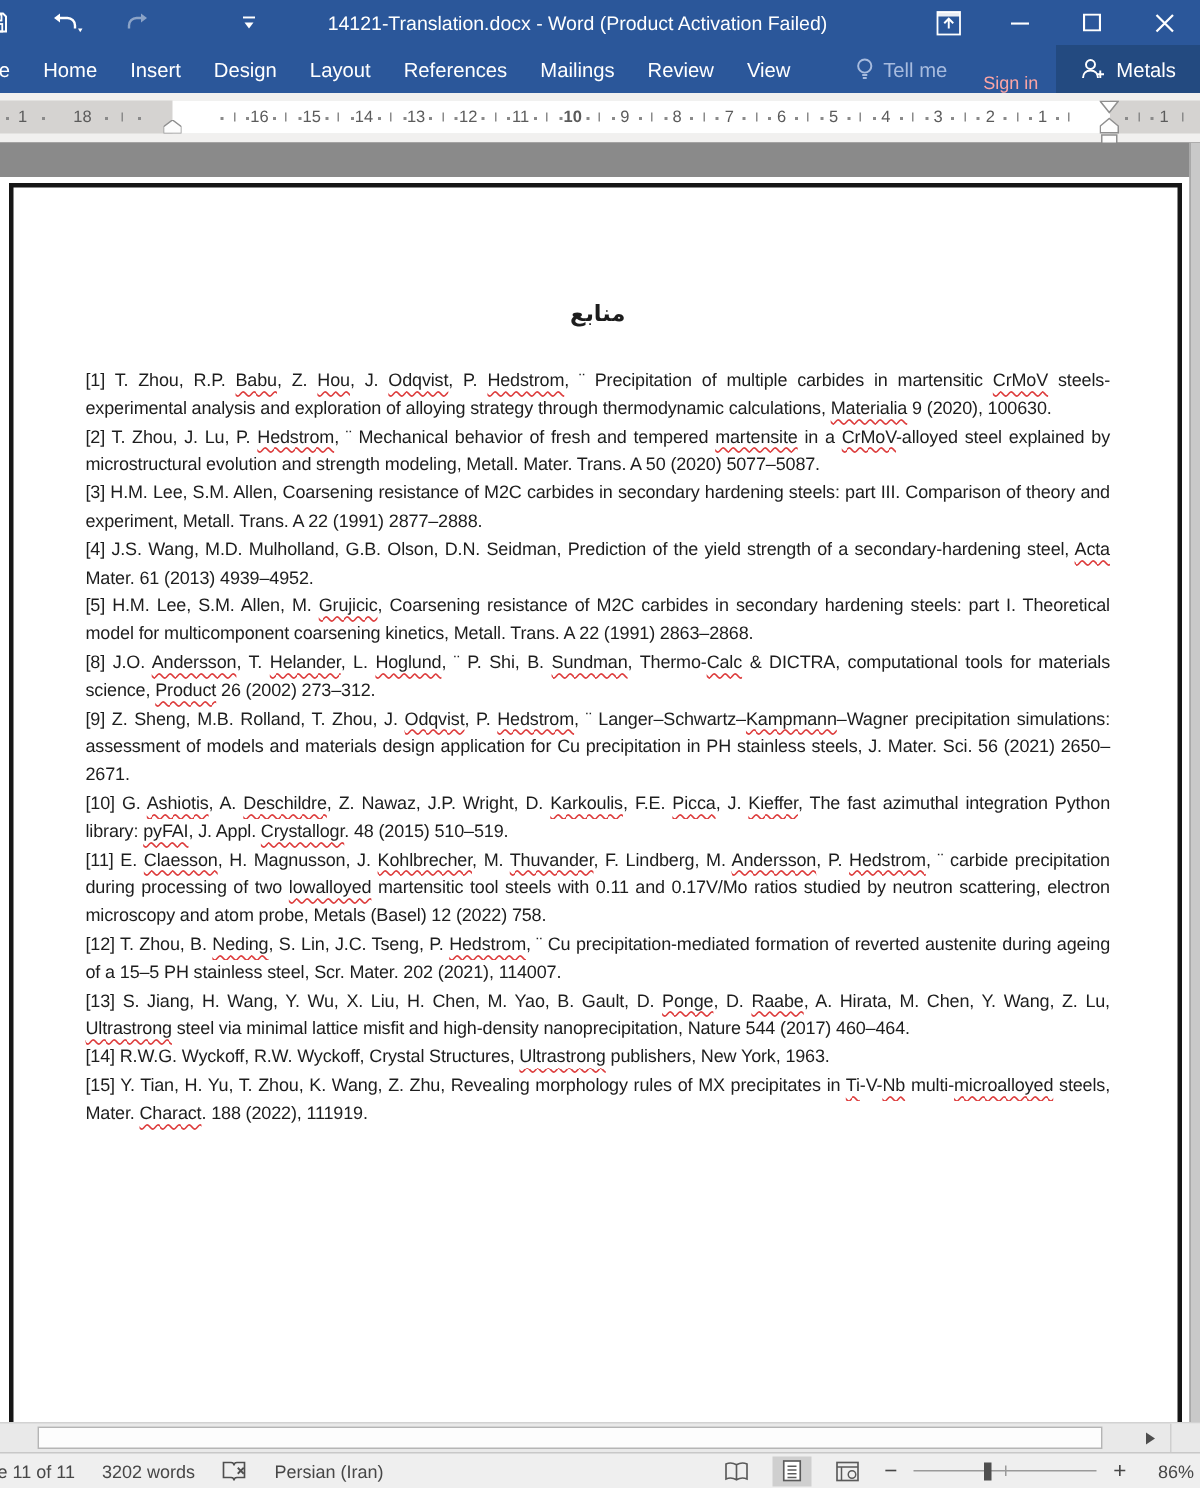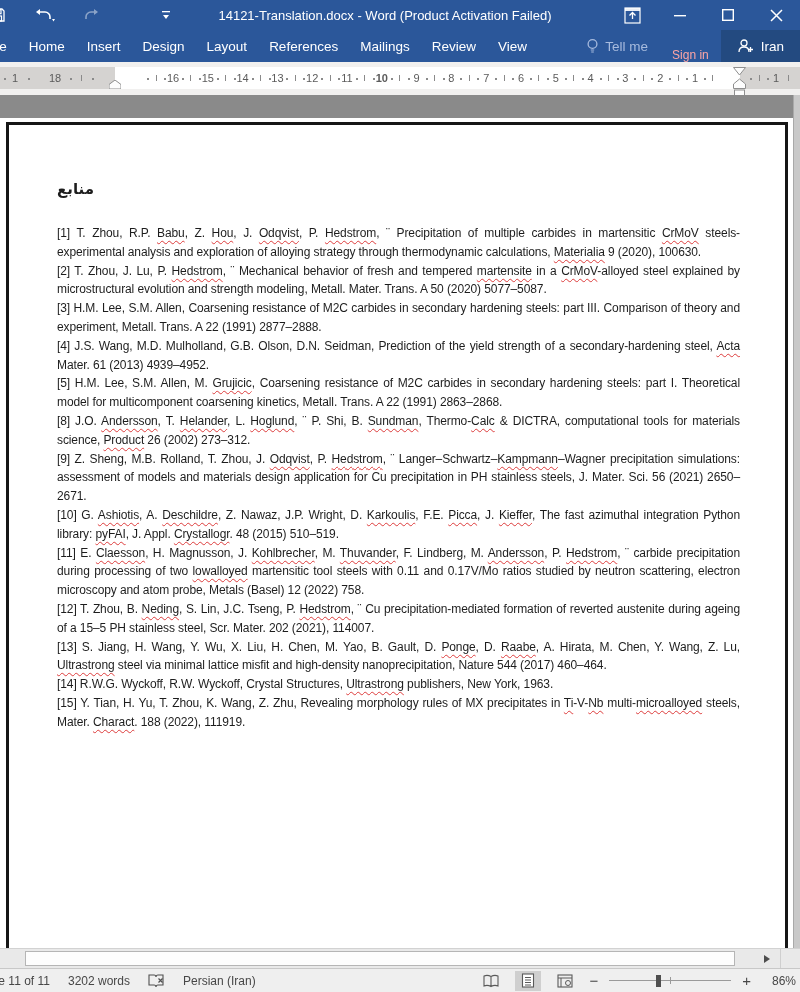--- a/index.html
+++ b/index.html
@@ -33,21 +33,21 @@
   .rdot { position:absolute; top:11px; width:2px; height:2px; background:#8a8a8a; }
   .rmark { position:absolute; }
 
   
   .docarea { position:relative; height:853px; background:#8a8a8a; overflow:hidden; }
   .page { position:absolute; left:30px; top:23px; width:793px; height:830px; background:#fff; }
   .pborder { position:absolute; left:6px; right:5px; top:4px; bottom:0;
              border:3px solid #161616; border-bottom:none; }
   .pcontent { padding:55px 45px 0 48px; }
   .dheading { font-family:"DejaVu Sans", sans-serif; font-size:15px; font-weight:bold;
-              color:#1d1d1d; text-align:left; direction:rtl; margin-bottom:26px; }
+              color:#1d1d1d; text-align:center; direction:rtl; margin-bottom:26px;margin-top:20px; }
   .ref { font-size:12px; line-height:18.8px; color:#1d1d1d; text-align:justify; letter-spacing:-0.1px; }
   .sq { text-decoration-line:underline; text-decoration-style:wavy; text-decoration-color:#dd3c3c;
         text-decoration-thickness:1px; text-underline-offset:3px; }
   .vscroll-stub { position:absolute; right:0; top:0; bottom:0; width:7px; background:#c9c9c9; border-left:1px solid #a9a9a9; }
 
   
   .hscroll { height:20px; background:#e9e9e9; position:relative; border-top:1px solid #d2d2d2; }
   .hthumb { position:absolute; left:55px; width:710px; top:2px; height:15px; background:#fdfdfd; border:1px solid #b5b5b5; }
   .harrow { position:absolute; right:22px; top:2px; width:22px; height:15px; display:flex; align-items:center; justify-content:center; }
   .tri-right { width:0; height:0; border-top:4px solid transparent; border-bottom:4px solid transparent; border-left:6px solid #4d4d4d; }
@@ -150,21 +150,21 @@
       </div>
       <div class="signin">
         <span>Sign in</span>
       </div>
       <div class="share">
         <svg width="17" height="16" viewBox="0 0 17 16">
             <circle cx="7" cy="5" r="3" fill="none" stroke="#fff" stroke-width="1.3"></circle>
             <path d="M2 14 c0-3.3 2.2-5 5-5 s5 1.7 5 5" fill="none" stroke="#fff" stroke-width="1.3"></path>
             <path d="M13.5 9 v5 M11 11.5 h5" stroke="#fff" stroke-width="1.3"></path>
           </svg>
-        <span>Iran</span>
+        <span>Metals</span>
       </div>
     </div>
   </div>
 
   <div class="rulerbar">
     <div class="rband" id="ruler-band">
       <div class="rwhite"></div>
       <svg class="rmark" style="left:139px; top:13px;" width="12" height="9" viewBox="0 0 12 9">
           <polygon points="6,0 12,4.5 12,9 0,9 0,4.5" fill="#fdfdfd" stroke="#8f8f8f"></polygon>
         </svg>

